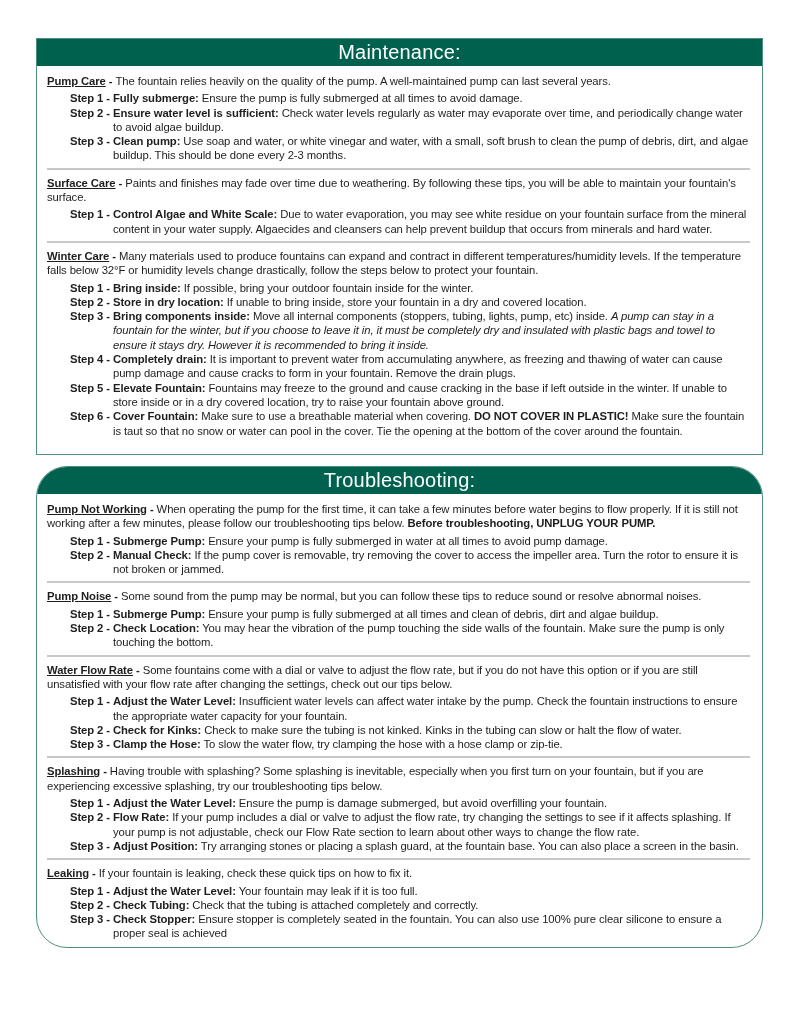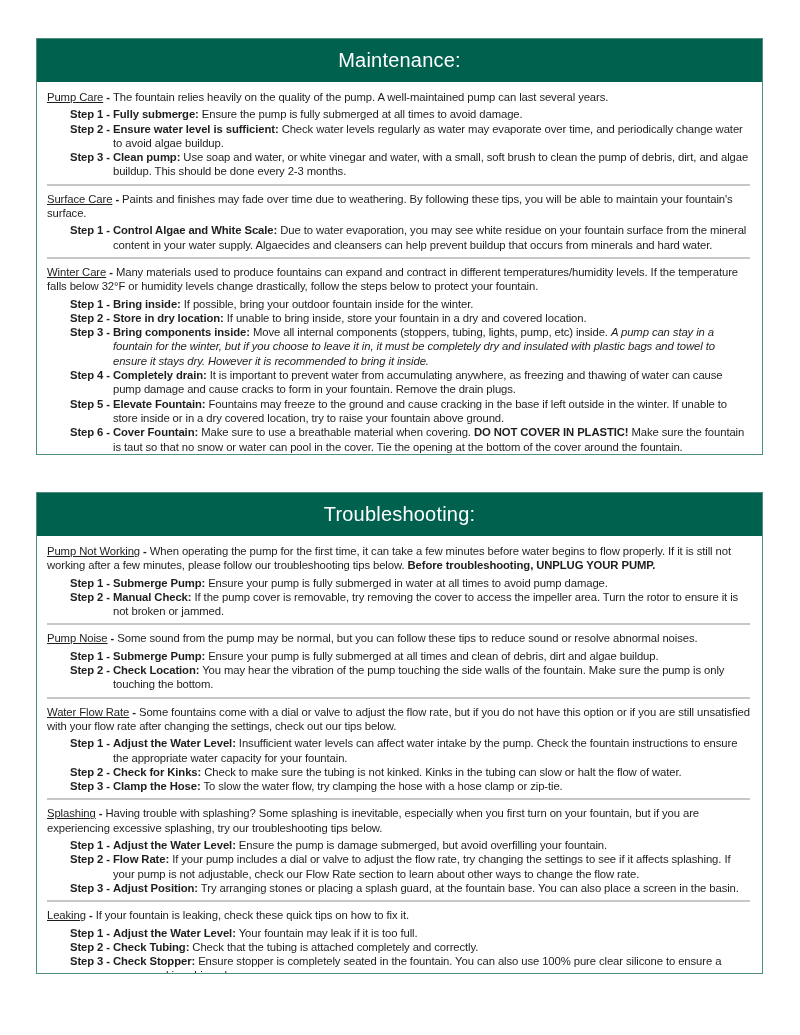--- a/index.html
+++ b/index.html
@@ -15,33 +15,33 @@
     width:800px;height:1035px;overflow:hidden;position:relative;
     background:#ffffff;color:var(--ink);
     font-family:"Liberation Sans", sans-serif;
     font-size:11.3px;line-height:14.3px;letter-spacing:-0.1px;
   }
   .box{
     position:absolute;left:36px;width:727px;box-sizing:border-box;
     border:1px solid var(--box-border);background:#ffffff;overflow:hidden;
   }
   .box.maintenance{top:38px;height:417px;}
-  .box.troubleshooting{top:492px;height:482px;}
+  .box.troubleshooting{top:466px;height:482px;border-radius:31px;}
   .bar{
-    height:44px;background:var(--green);
+    height:28px;background:var(--green);
     display:flex;align-items:center;justify-content:center;
     margin:-1px -1px 0 -1px;
   }
   .section-title{
     color:var(--header-text);font-size:20px;letter-spacing:0.2px;font-weight:400;
   }
   .content{padding:8px 12px 0 10px;}
   p{margin:0;}
   .intro{margin-bottom:3px;}
-  .gname{font-weight:normal;text-decoration:underline;text-align:right;}
+  .gname{font-weight:bold;text-decoration:underline;text-align:right;}
   .b{font-weight:bold;}
   .i{font-style:italic;}
   .step{padding-left:66px;text-indent:-43px;}
   .slabel{display:inline-block;width:43px;font-weight:bold;white-space:nowrap;text-indent:0;}
   hr.divider{
     border:none;border-top:2px solid var(--divider);
     margin:5px 0 6px 0;
   }
 </style>
 </head>

